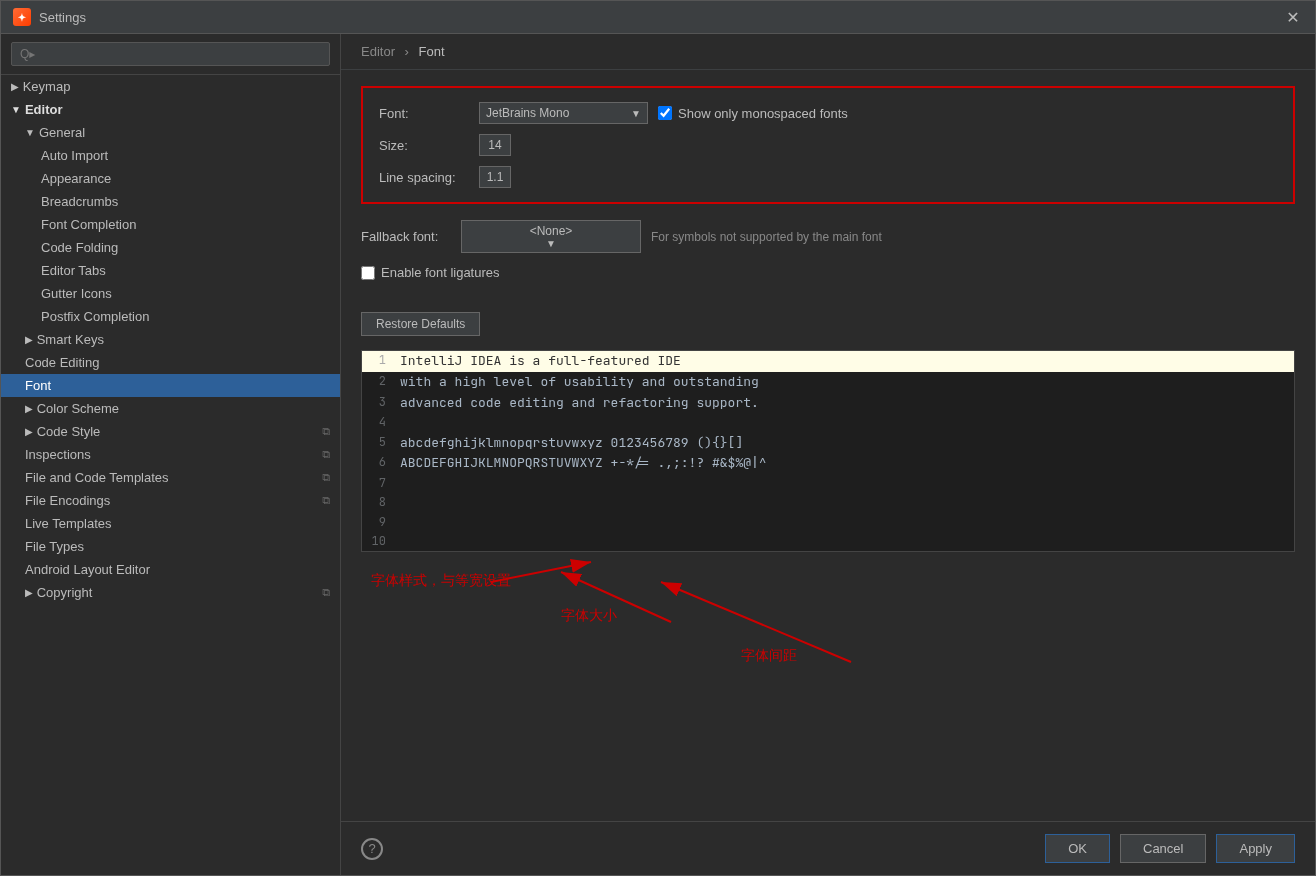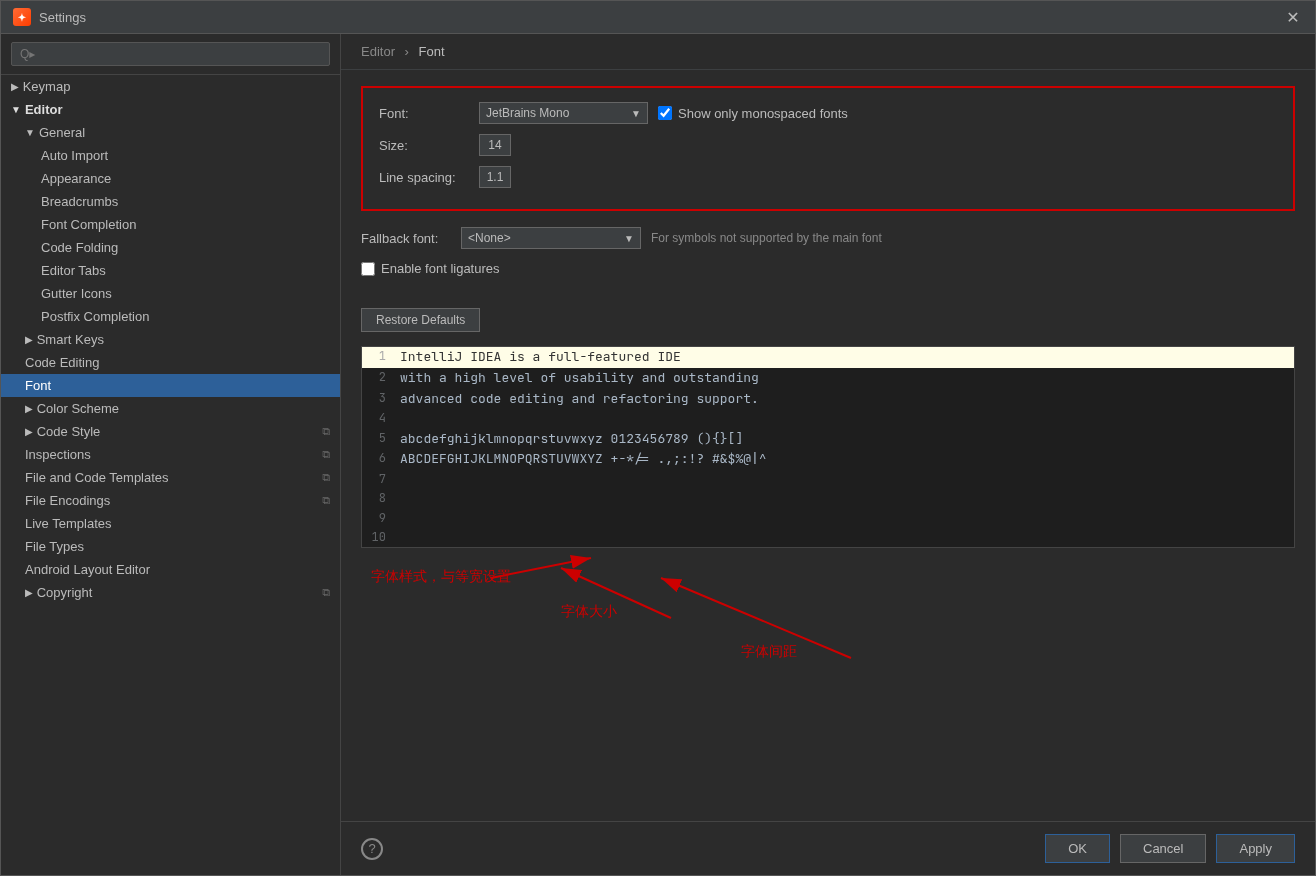--- a/index.html
+++ b/index.html
@@ -153,21 +153,21 @@
       padding: 14px 16px;
       margin-bottom: 16px;
       background: #2b2b2b;
     }
     .settings-row {
       display: flex;
       align-items: center;
       margin-bottom: 10px;
       gap: 10px;
     }
-    .settings-row:last-child { margin-bottom: 7px; }
+    .settings-row:last-child { margin-bottom: 0; }
     .settings-label {
       color: #bbbbbb;
       font-size: 13px;
       width: 90px;
       flex-shrink: 0;
     }
     .font-dropdown {
       width: 169px;
       padding: 3px 6px;
       background: #3c3f41;
@@ -213,20 +213,21 @@
       width: 180px;
       padding: 3px 6px;
       background: #3c3f41;
       border: 1px solid #666;
       color: #bbbbbb;
       font-size: 12px;
       cursor: pointer;
       display: flex;
       align-items: center;
       justify-content: space-between;
+      flex-direction: column;
     }
     .fallback-hint {
       color: #888;
       font-size: 12px;
     }
     .ligatures-row {
       display: flex;
       align-items: center;
       margin-bottom: 32px;
       gap: 6px;

